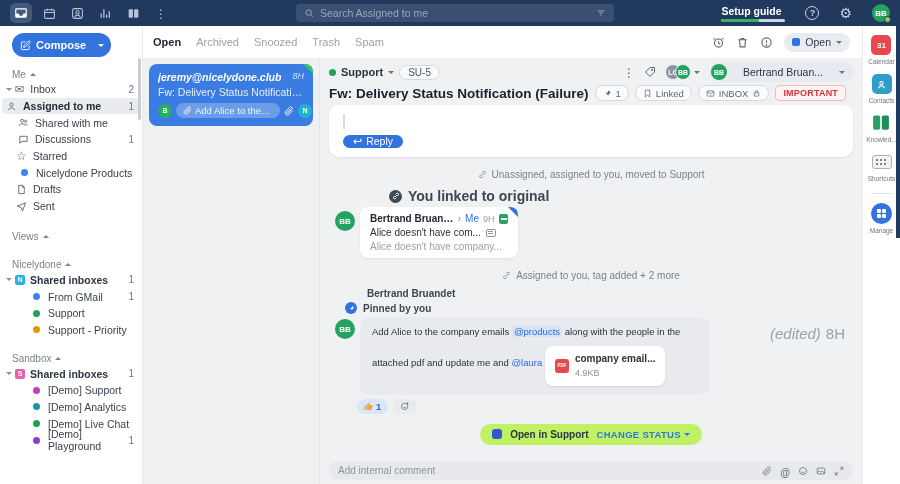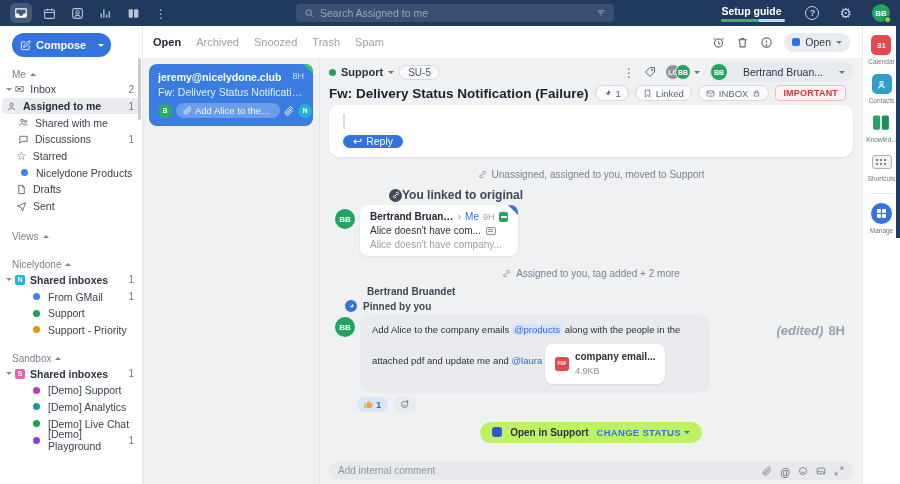--- a/index.html
+++ b/index.html
@@ -67,21 +67,21 @@
   .status-chip { display:flex; align-items:center; gap:5px; background:#e9ecf0; border-radius:11px; height:19px; padding:0 8px; color:#323a45; font-size:10.5px; }
   .sq-blue { width:8px; height:8px; border-radius:2px; background:#3273de; flex:none; }
 
   .bodyrow { flex:1; display:flex; min-height:0; }
 
   
   .listcol { width:177px; background:#eef0f2; border-right:1px solid #e4e6e9; flex:none; }
   .filterrow { display:flex; align-items:center; padding:6px 10px 2px 10px; color:#5c656f; font-size:10.5px; gap:4px; }
   .convcard { margin:6px 6px 0 6px; background:#3b7ce2; border-radius:8px; padding:7px 9px 8px 9px; color:#fff; position:relative; overflow:hidden; }
   .convcard .corner { position:absolute; right:0; top:0; width:0; height:0; border:5px solid transparent; border-top-color:#35c26b; border-right-color:#35c26b; }
-  .cc-row1 { display:flex; align-items:flex-start; }
+  .cc-row1 { display:flex; align-items:flex-start;font-style:italic; }
   .cc-sender { font-size:10.5px; font-weight:bold; flex:1; }
   .cc-time { font-size:9px; color:#cfe0fa; }
   .cc-subj { font-size:10.5px; color:#e4eefc; margin-top:3px; }
   .cc-row3 { display:flex; align-items:center; margin-top:5px; gap:4px; }
   .cc-chip { display:flex; align-items:center; gap:3px; background:rgba(255,255,255,.25); border-radius:8px; height:15px; padding:0 7px; font-size:9.5px; color:#f2f7ff; max-width:104px; }
 
   
   .maincol { flex:1; display:flex; flex-direction:column; min-width:0; padding:0 9px; }
   .mh-row { display:flex; align-items:center; margin-top:5px; height:18px; gap:5px; color:#2c3440; }
   .mh-inbox { display:flex; align-items:center; gap:5px; font-size:11px; font-weight:bold; color:#2c3440; }
@@ -97,21 +97,21 @@
   .page-title { font-size:13.5px; font-weight:bold; color:#1a202b; }
   .chip { display:flex; align-items:center; gap:4px; border:1px solid #d5d9de; border-radius:9px; height:16px; padding:0 7px; font-size:9.5px; color:#5f6771; background:#fafbfc; }
   .chip-important { border:1px solid #efb9bb; background:#fdf3f3; color:#d13438; font-weight:bold; font-size:9px; border-radius:4px; letter-spacing:.2px; }
 
   .mailcard { margin-top:4px; background:#fff; border-radius:10px; height:52px; box-shadow:0 1px 2px rgba(20,30,50,.08); padding:9px 14px; display:flex; flex-direction:column;justify-content:center; }
   .quoteline { width:2px; height:24px; background:#d9dde2; }
   .reply-btn { margin-top:6px; width:60px; height:22px; background:#3273de; border-radius:12px; color:#fff; font-size:10.5px; display:flex; align-items:center; justify-content:center; gap:4px; border:none; }
   .g-replyarrow::before { content:"\21A9"; font-size:11px; }
 
   .statusline { display:flex; align-items:center; justify-content:center; gap:5px; color:#7a828e; font-size:10px; margin-top:12px; }
-  .linked-note { display:flex; align-items:center; margin:8px 0 0 16px; font-size:12px; font-weight:bold; color:#3f4753;padding-left:44px; }
+  .linked-note { display:flex; align-items:center; gap:6px; margin:8px 0 0 16px; font-size:14px; font-weight:bold; color:#3f4753;padding-left:44px; }
   .ln-ic { width:13px; height:13px; border-radius:50%; background:#3f4a57; color:#fff; display:flex; align-items:center; justify-content:center; }
   .linkedrow { display:flex; margin:3px 0 0 6px; }
   .linkedrow .avatar { width:20px; height:20px; font-size:8px; background:#22a35f; margin-top:4px; }
   .linkcard { margin-left:5px; width:158px; background:#fff; border-radius:8px; box-shadow:0 1px 2px rgba(20,30,50,.08); padding:6px 10px; position:relative; overflow:hidden; }
   .linkcard .fold { position:absolute; right:0; top:0; width:0; height:0; border:5px solid transparent; border-top-color:#3273de; border-right-color:#3273de; }
   .lc-r1 { display:flex; align-items:center; gap:4px; font-size:10px; }
   .lc-author { font-weight:bold; color:#222834; }
   .lc-sep { color:#8b939e; }
   .lc-me { color:#3273de; }
   .lc-time { color:#9aa1ab; font-size:9px; }
@@ -123,21 +123,21 @@
   .card-ic::after { content:""; position:absolute; left:1px; top:1px; width:5px; height:1px; background:#8b939e; box-shadow:0 2px 0 #8b939e; }
 
   .cmt-author { margin:7px 0 0 38px; font-size:10px; font-weight:bold; color:#3e4550; }
   .pinnedrow { display:flex; align-items:center; gap:6px; margin:3px 0 0 16px; font-size:10px; font-weight:bold; color:#3f4753; }
   .pin-ic { width:12px; height:12px; border-radius:50%; background:#3273de; color:#fff; display:flex; align-items:center; justify-content:center; }
   .cmtrow { display:flex; margin:3px 0 0 6px; position:relative; }
   .cmtrow .avatar { width:20px; height:20px; font-size:8px; background:#22a35f; margin-top:2px; }
   .bubble { margin-left:5px; width:350px; background:#e8eaee; border-radius:10px; padding:8px 12px 9px 12px; font-size:9.5px; color:#2a313c; line-height:1.5; }
   .mention-hl { background:#d6e4fa; color:#2f6bd8; border-radius:3px; padding:0 2px; }
   .mention-ln { color:#2f6bd8; }
-  .cmt-meta { position:absolute; right:8px; top:8px; font-size:13px; color:#9aa1ab; display:flex; gap:5px;font-weight:bold; }
+  .cmt-meta { position:absolute; right:8px; top:8px; font-size:15px; color:#9aa1ab; display:flex; gap:5px; }
   .cmt-edited { font-style:italic; }
   .attach { display:inline-flex; align-items:center; gap:6px; background:#fff; border-radius:8px; box-shadow:0 1px 2px rgba(20,30,50,.1); padding:5px 10px; margin-top:7px; }
   .pdf-ic { width:14px; height:14px; border-radius:3px; background:#e5484d; color:#fff; font-size:4.5px; font-weight:bold; display:flex; align-items:center; justify-content:center; }
   .att-name { font-size:10px; font-weight:bold; color:#2d333d; }
   .att-size { font-size:9px; color:#8b929d; margin-top:1px; }
   .reactrow { display:flex; align-items:center; gap:5px; margin:4px 0 0 28px; }
   .react-chip { display:flex; align-items:center; gap:3px; background:#d9e6fa; border-radius:9px; height:15px; padding:0 7px; font-size:9.5px; color:#3f69c9; font-weight:bold; }
   .addreact-chip { display:flex; align-items:center; justify-content:center; background:#e8eaee; border-radius:9px; height:15px; padding:0 7px; color:#6e7681; }
 
   .statuspillrow { display:flex; justify-content:center; margin-top:10px; }

